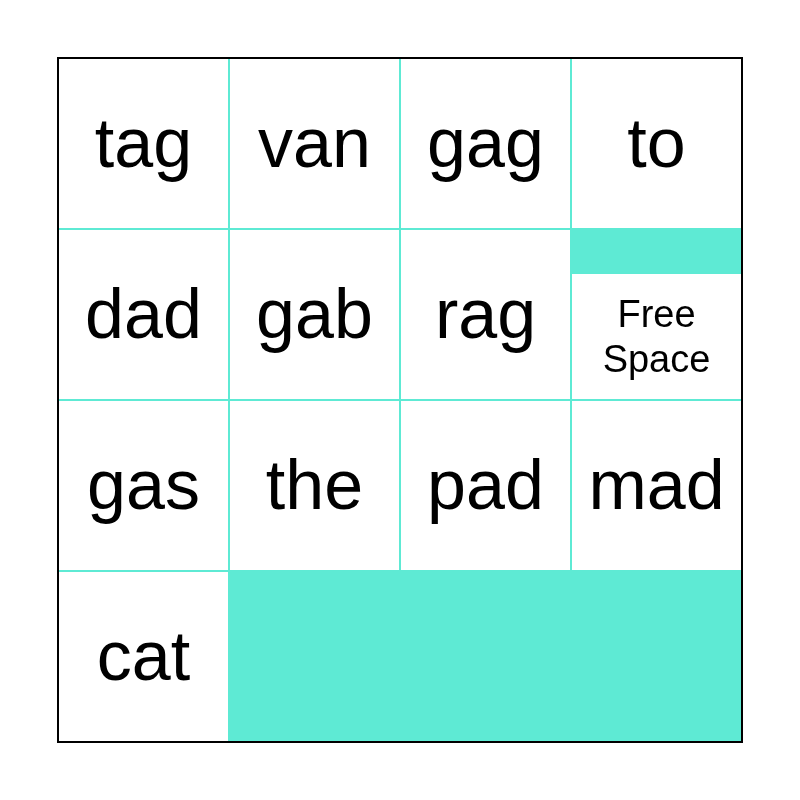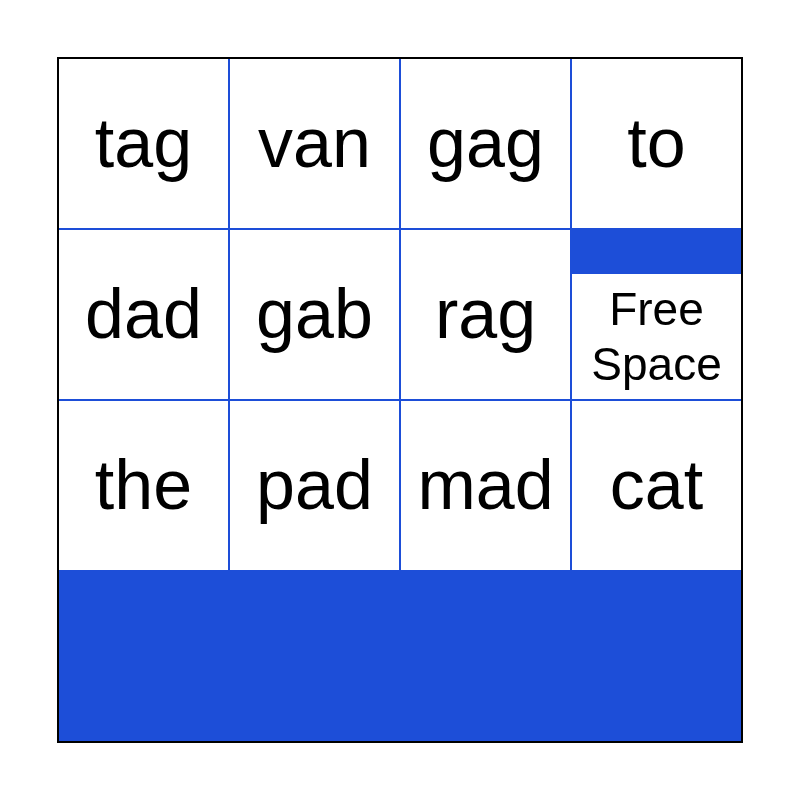--- a/index.html
+++ b/index.html
@@ -18,39 +18,39 @@
     height: 686px;
     box-sizing: border-box;
   }
   .bingo-grid {
     width: 100%;
     height: 100%;
     box-sizing: border-box;
     display: grid;
     grid-template-columns: repeat(4, 1fr);
     grid-template-rows: repeat(4, 1fr);
-    background: #1d4ed8;
+    background: #5eead4;
     gap: 2px;
     border: 2px solid #000000;
   }
   .cell {
     background: #ffffff;
     display: flex;
     align-items: center;
     justify-content: center;
     text-align: center;
     color: #000000;
     font-size: 70px;
     line-height: 1.05;
     overflow: hidden;
     cursor: default;
     user-select: none;
   }
   .cell.free {
-    font-size: 46px;
+    font-size: 38px;
     line-height: 1.18;
     padding: 0 20px;
     word-spacing: 100vw; 
     margin-top: 44px;
   }
 </style>
 </head>
 <body>
 
 <div class="card-wrap">
@@ -59,20 +59,21 @@
     <div class="cell">tag</div>
     <div class="cell">van</div>
     <div class="cell">gag</div>
     <div class="cell">to</div>
 
     <div class="cell">dad</div>
     <div class="cell">gab</div>
     <div class="cell">rag</div>
 
     <div class="cell free">Free Space</div>
+    <div class="cell">gas</div>
     <div class="cell">the</div>
 
     <div class="cell">pad</div>
     <div class="cell">mad</div>
     <div class="cell">cat</div>
 
   </div>
 </div>
 
 </body></html>

